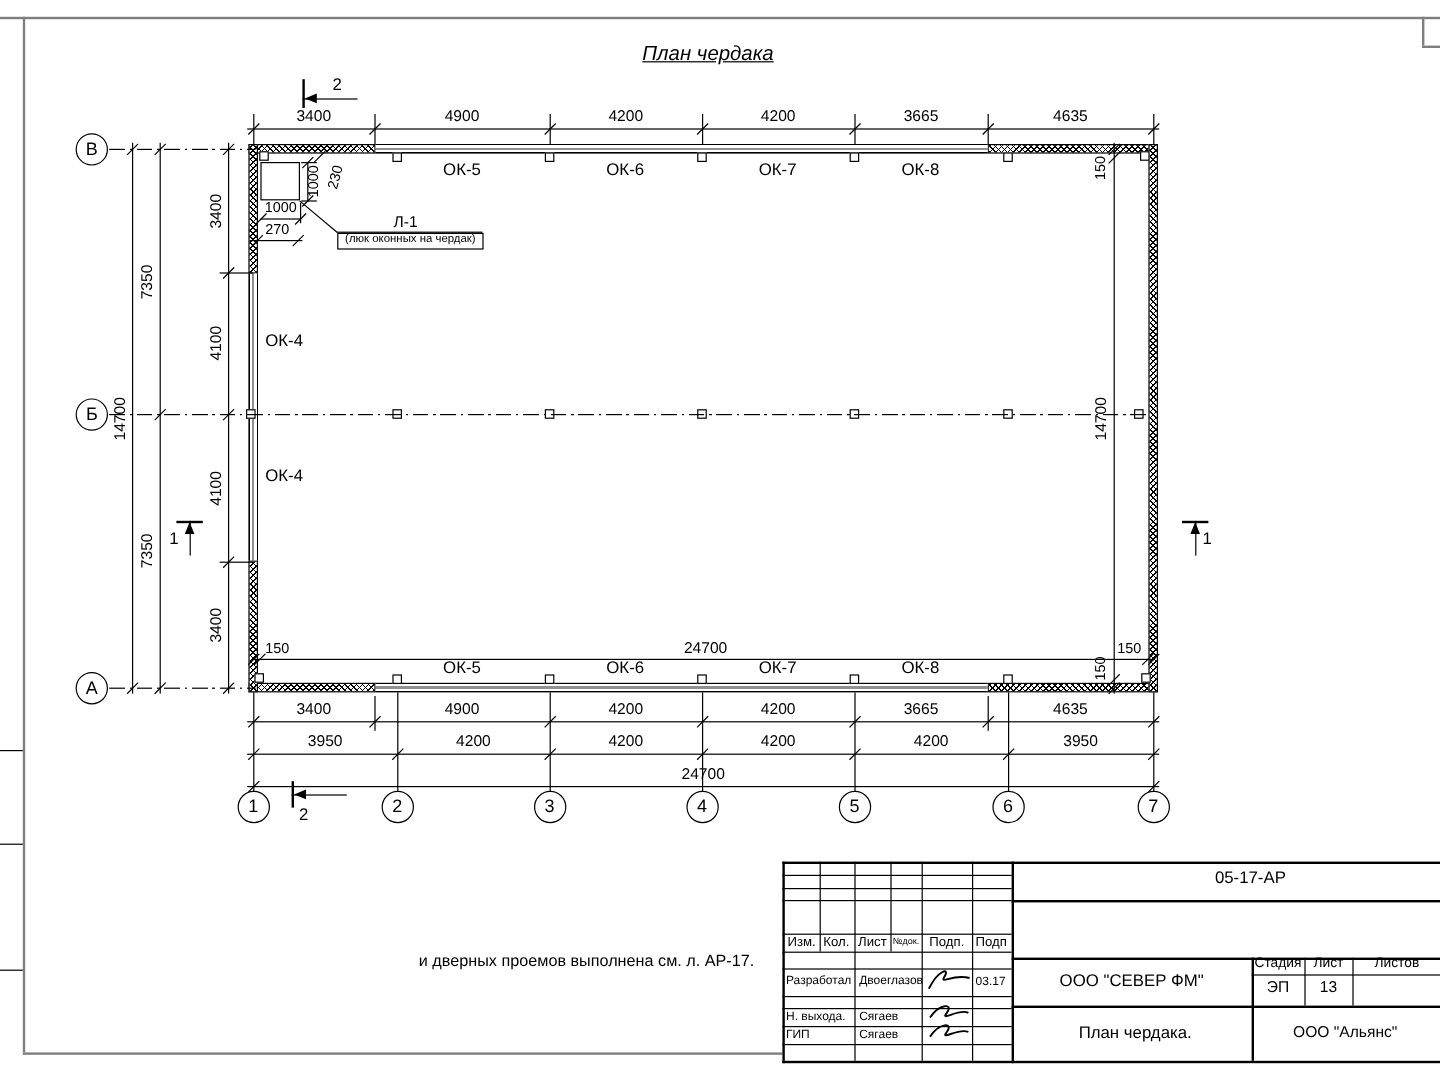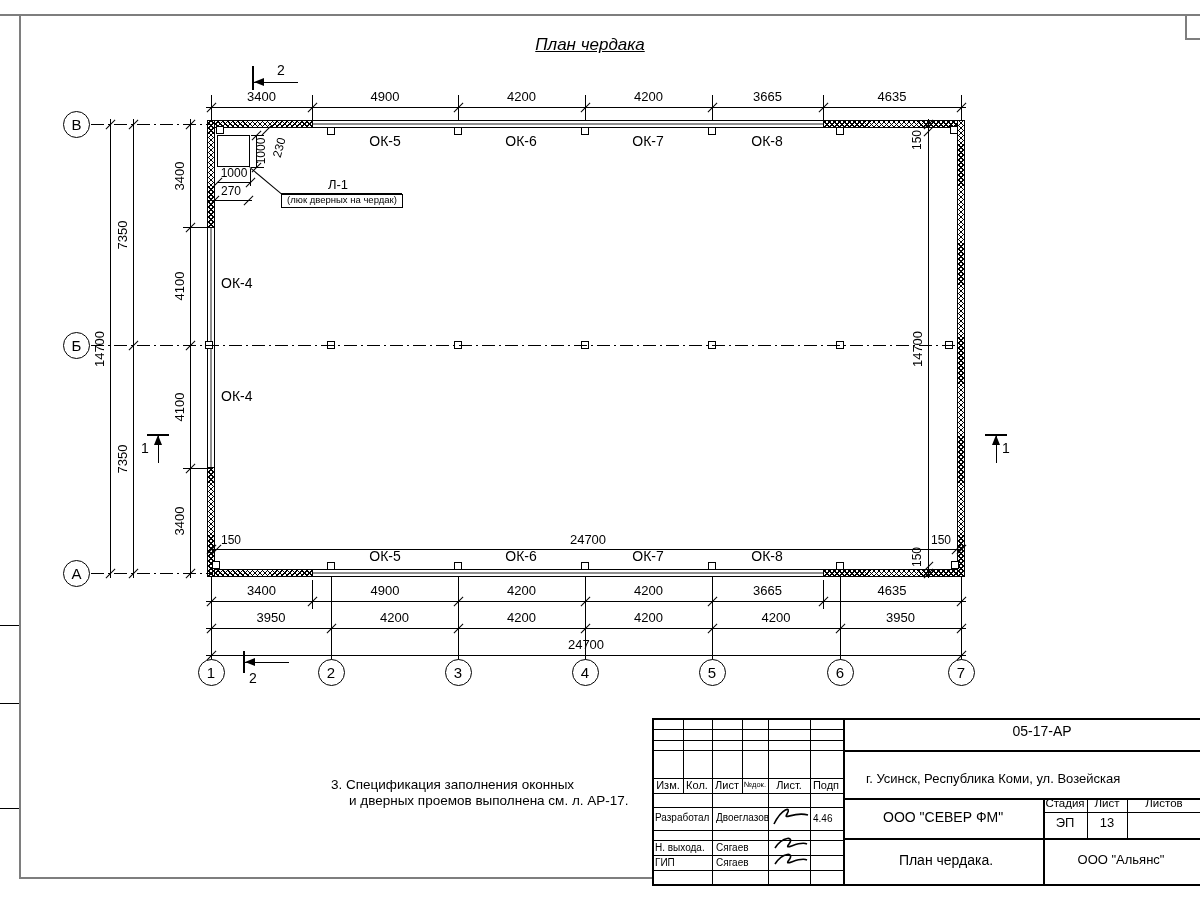--- a/index.html
+++ b/index.html
@@ -205,38 +205,37 @@
     <div class="ln tick" style="left: 244px; top: 182px; width: 13px; height: 1px;"></div>
     <div class="ln" style="left: 250px; top: 169px; width: 1px; height: 17px;"></div>
     <div class="txt" style="left: 174px; top: 166.56px; width: 120px; font-size: 12px; text-align: center;">1000</div>
     <div class="ln" style="left: 208px; top: 200px; width: 44px; height: 1px;"></div>
     <div class="ln tick" style="left: 208px; top: 200px; width: 13px; height: 1px;"></div>
     <div class="ln tick" style="left: 242px; top: 200px; width: 13px; height: 1px;"></div>
     <div class="txt" style="left: 171px; top: 184.56px; width: 120px; font-size: 12px; text-align: center;">270</div>
     <div class="ln" style="left: 250px; top: 167px; width: 41px; height: 1px; transform: rotate(40deg); transform-origin: 0px 0px;"></div>
     <div class="ln" style="left: 281px; top: 193px; width: 121px; height: 1px;"></div>
     <div class="txt" style="left: 278px; top: 177.94px; width: 120px; font-size: 13px; text-align: center;">Л-1</div>
-    <div class="txt box" style="left: 281px; top: 194px; width: 122px; height: 14px; font-size: 9.5px; text-align: center;">(люк дверных на чердак)</div>
+    <div class="txt box" style="left: 281px; top: 194px; width: 122px; height: 14px; font-size: 9.5px; text-align: center;">(люк оконных на чердак)</div>
     <div class="ln" style="left: 252px; top: 66px; width: 2px; height: 24px;"></div>
     <div class="ln" style="left: 252px; top: 82px; width: 46px; height: 1px;"></div>
     <div class="arrL" style="left: 254px; top: 78px;"></div>
     <div class="txt" style="left: 221px; top: 63.32px; width: 120px; font-size: 14px; text-align: center;">2</div>
     <div class="ln" style="left: 243px; top: 651px; width: 2px; height: 22px;"></div>
     <div class="ln" style="left: 243px; top: 662px; width: 46px; height: 1px;"></div>
     <div class="arrL" style="left: 245px; top: 658px;"></div>
     <div class="txt" style="left: 193px; top: 671.32px; width: 120px; font-size: 14px; text-align: center;">2</div>
     <div class="ln" style="left: 147px; top: 434px; width: 22px; height: 2px;"></div>
     <div class="ln" style="left: 158px; top: 434px; width: 1px; height: 29px;"></div>
     <div class="arrU" style="left: 154px; top: 435px;"></div>
     <div class="txt" style="left: 85px; top: 441.32px; width: 120px; font-size: 14px; text-align: center;">1</div>
     <div class="ln" style="left: 985px; top: 434px; width: 22px; height: 2px;"></div>
     <div class="ln" style="left: 996px; top: 434px; width: 1px; height: 29px;"></div>
     <div class="arrU" style="left: 992px; top: 435px;"></div>
     <div class="txt" style="left: 946px; top: 441.32px; width: 120px; font-size: 14px; text-align: center;">1</div>
-    <div class="txt" style="left: 331px; top: 777px; width: 330px; font-size: 13.5px;">3. Спецификация заполнения оконных</div>
     <div class="txt" style="left: 349px; top: 793px; width: 330px; font-size: 13.5px;">и дверных проемов выполнена см. л. АР-17.</div>
     <div class="ln" style="left: 652px; top: 718px; width: 548px; height: 2px;"></div>
     <div class="ln" style="left: 652px; top: 884px; width: 548px; height: 2px;"></div>
     <div class="ln" style="left: 652px; top: 718px; width: 2px; height: 168px;"></div>
     <div class="ln" style="left: 843px; top: 718px; width: 2px; height: 168px;"></div>
     <div class="ln" style="left: 843px; top: 750px; width: 357px; height: 1.5px;"></div>
     <div class="ln" style="left: 843px; top: 798px; width: 357px; height: 1.5px;"></div>
     <div class="ln" style="left: 1043px; top: 812px; width: 157px; height: 1px;"></div>
     <div class="ln" style="left: 843px; top: 838px; width: 357px; height: 1.5px;"></div>
     <div class="ln" style="left: 1043px; top: 798px; width: 1.5px; height: 86px;"></div>
@@ -254,37 +253,36 @@
     <div class="ln" style="left: 652px; top: 870px; width: 191px; height: 1px;"></div>
     <div class="ln" style="left: 683px; top: 718px; width: 1px; height: 75px;"></div>
     <div class="ln" style="left: 742px; top: 718px; width: 1px; height: 75px;"></div>
     <div class="ln" style="left: 712px; top: 718px; width: 1px; height: 166px;"></div>
     <div class="ln" style="left: 768px; top: 718px; width: 1px; height: 166px;"></div>
     <div class="ln" style="left: 810px; top: 718px; width: 1px; height: 166px;"></div>
     <div class="txt" style="left: 608px; top: 779.18px; width: 120px; font-size: 11px; text-align: center;">Изм.</div>
     <div class="txt" style="left: 637px; top: 779.18px; width: 120px; font-size: 11px; text-align: center;">Кол.</div>
     <div class="txt" style="left: 667px; top: 779.18px; width: 120px; font-size: 11px; text-align: center;">Лист</div>
     <div class="txt" style="left: 695px; top: 781.35px; width: 120px; font-size: 7.5px; text-align: center;">№док.</div>
-    <div class="txt" style="left: 729px; top: 779.18px; width: 120px; font-size: 11px; text-align: center;">Лист.</div>
+    <div class="txt" style="left: 729px; top: 779.18px; width: 120px; font-size: 11px; text-align: center;">Подп.</div>
     <div class="txt" style="left: 766px; top: 779.18px; width: 120px; font-size: 11px; text-align: center;">Подп</div>
     <div class="txt" style="left: 655px; top: 812px; width: 60px; font-size: 10px;">Разработал</div>
     <div class="txt" style="left: 716px; top: 812px; width: 60px; font-size: 10px;">Двоеглазов</div>
-    <div class="txt" style="left: 813px; top: 813px; width: 30px; font-size: 10px;">4.46</div>
+    <div class="txt" style="left: 813px; top: 813px; width: 30px; font-size: 10px;">03.17</div>
     <div class="txt" style="left: 655px; top: 842px; width: 60px; font-size: 10px;">Н. выхода.</div>
     <div class="txt" style="left: 716px; top: 842px; width: 60px; font-size: 10px;">Сягаев</div>
     <div class="txt" style="left: 655px; top: 857px; width: 60px; font-size: 10px;">ГИП</div>
     <div class="txt" style="left: 716px; top: 857px; width: 60px; font-size: 10px;">Сягаев</div>
     <div class="txt" style="left: 770px; top: 804px; width: 42px; height: 24px;"><svg width="42" height="24" viewBox="0 0 42 24">
         <path d="M4 20 C12 4,22 2,17 10 C13 17,24 7,38 11" fill="none" stroke="#000" stroke-width="1.6"></path>
       </svg></div>
     <div class="txt" style="left: 768px; top: 834px; width: 46px; height: 38px;"><svg width="46" height="38" viewBox="0 0 46 38">
         <path d="M7 14 C15 2,27 2,21 10 C15 18,31 6,39 10 M7 30 C15 18,27 18,21 26 C15 34,31 22,39 26" fill="none" stroke="#000" stroke-width="1.6"></path>
       </svg></div>
     <div class="txt" style="left: 982px; top: 724.32px; width: 120px; font-size: 14px; text-align: center;">05-17-АР</div>
-    <div class="txt" style="left: 866px; top: 772px; width: 330px; font-size: 13px;">г. Усинск, Республика Коми, ул. Возейская</div>
     <div class="txt" style="left: 1005px; top: 796.87px; width: 120px; font-size: 11.5px; text-align: center;">Стадия</div>
     <div class="txt" style="left: 1047px; top: 796.87px; width: 120px; font-size: 11.5px; text-align: center;">Лист</div>
     <div class="txt" style="left: 1104px; top: 796.87px; width: 120px; font-size: 11.5px; text-align: center;">Листов</div>
     <div class="txt" style="left: 1005px; top: 815.94px; width: 120px; font-size: 13px; text-align: center;">ЭП</div>
     <div class="txt" style="left: 1047px; top: 815.94px; width: 120px; font-size: 13px; text-align: center;">13</div>
     <div class="txt" style="left: 883px; top: 810.32px; width: 120px; font-size: 14px; text-align: center;">ООО "СЕВЕР ФМ"</div>
     <div class="txt" style="left: 886px; top: 853.32px; width: 120px; font-size: 14px; text-align: center;">План чердака.</div>
     <div class="txt" style="left: 1061px; top: 852.94px; width: 120px; font-size: 13px; text-align: center;">ООО "Альянс"</div>
   </div>
 

